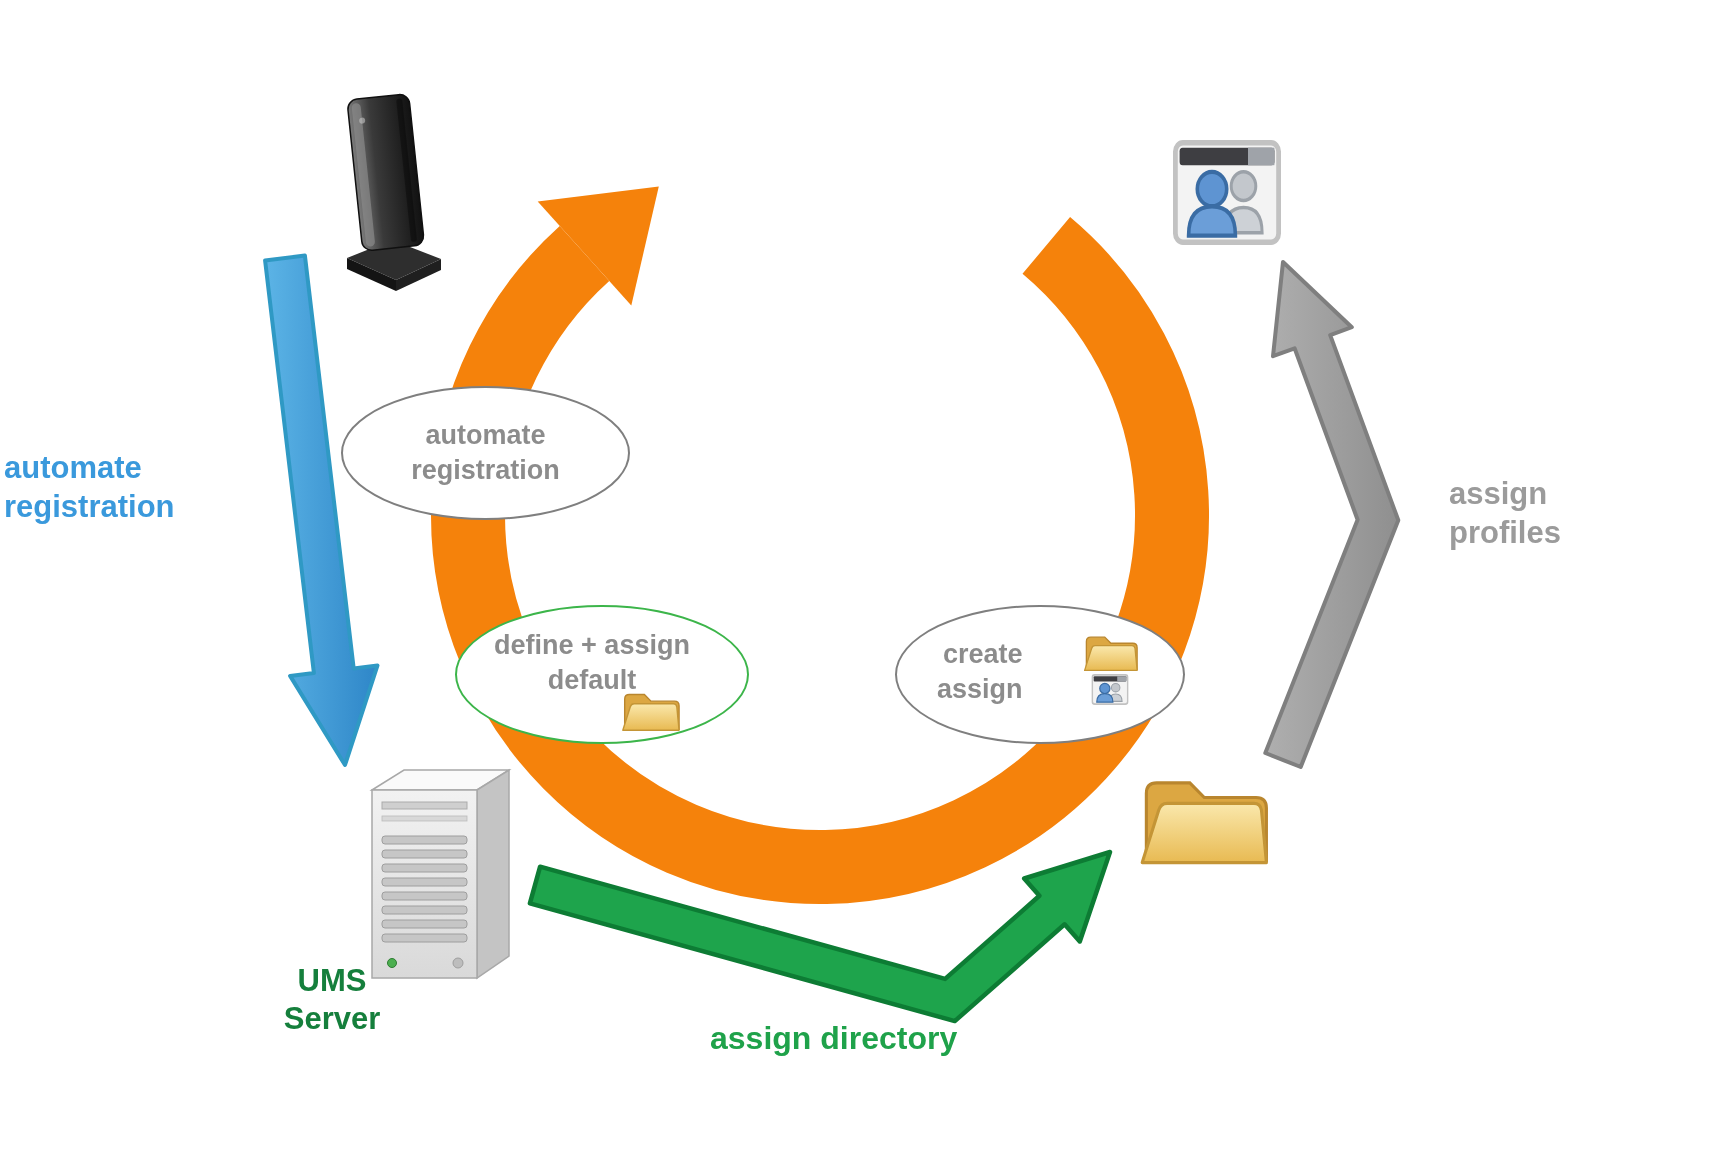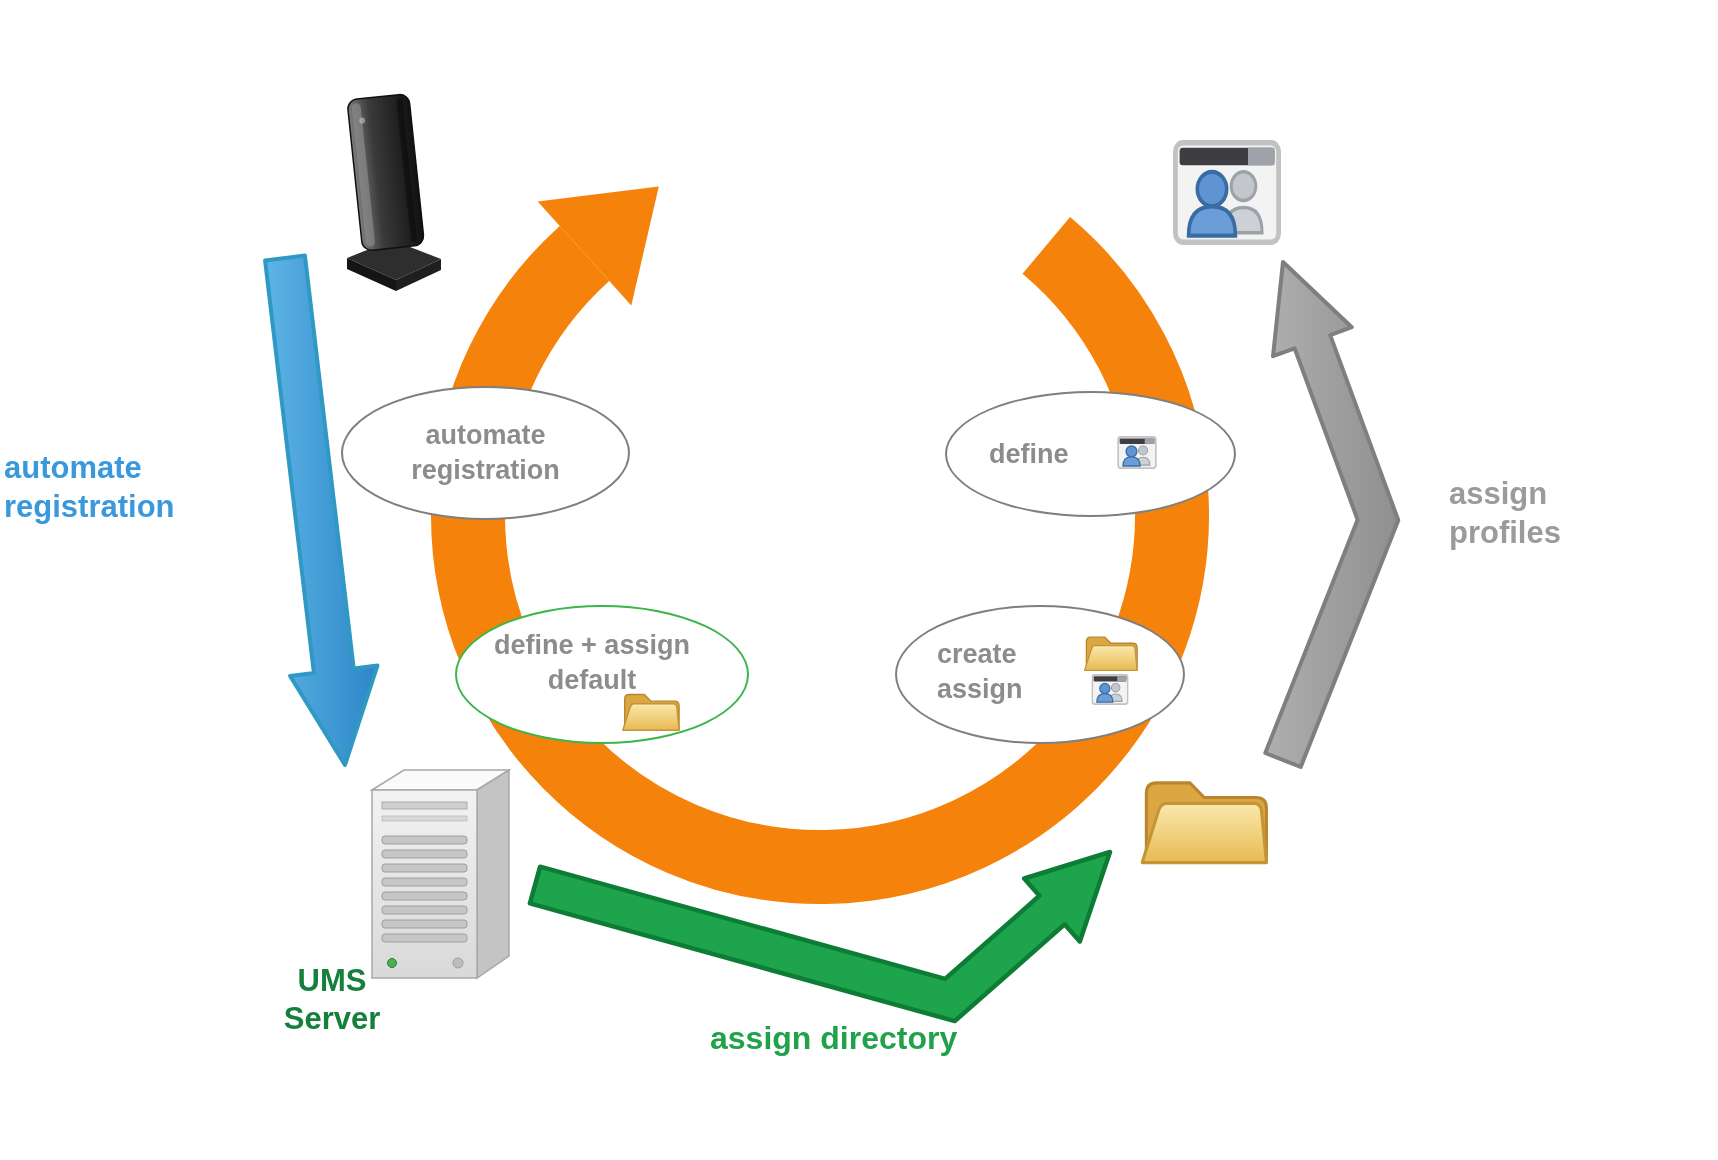--- a/index.html
+++ b/index.html
@@ -30,21 +30,21 @@
   .bubble.flex { display: flex; align-items: center; justify-content: center; }
   .bubble-1 { left: 341px; top: 386px; width: 289px; height: 134px; }
   .bubble-2 { left: 455px; top: 605px; width: 294px; height: 139px; border-color: #3CB54A; }
   .bubble-2 .txt { transform: translate(-10px, -12px); }
   .bubble-3 { left: 945px; top: 391px; width: 291px; height: 126px; }
   .bubble-4 { left: 895px; top: 605px; width: 290px; height: 139px; }
   .abs { position: absolute; }
   .b2-folder { left: 163px; top: 80px; }
   .b3-txt { left: 42px; top: 44px; }
   .b3-users { left: 170px; top: 43px; }
-  .b4-txt { left: 40px; top: 30px; text-align: left; }
+  .b4-txt { left: 40px; top: 30px; text-align: right; }
   .b4-folder { left: 185px; top: 23px; }
   .b4-users { left: 194px; top: 67px; }
 
   
   .lbl {
     position: absolute;
     font-weight: 700;
     white-space: pre-line;
   }
   .lbl-automate  { left: 4px;    top: 448px;  color: #3A99DC; font-size: 31px; line-height: 1.26; }
@@ -147,26 +147,20 @@
   </div>
 
   <div class="bubble bubble-2 flex">
     <span class="txt">define + assign
 default</span>
     <svg class="abs b2-folder" width="60" height="47" viewBox="0 0 64 50">
         <use href="#sym-folder"></use>
       </svg>
   </div>
 
-  <div class="bubble bubble-3">
-    <span class="abs b3-txt">define</span>
-    <svg class="abs b3-users" width="40" height="33" viewBox="0 0 36 30">
-        <use href="#sym-users"></use>
-      </svg>
-  </div>
 
   <div class="bubble bubble-4">
     <span class="abs b4-txt">create
 assign</span>
     <svg class="abs b4-folder" width="56" height="44" viewBox="0 0 64 50">
         <use href="#sym-folder"></use>
       </svg>
     <svg class="abs b4-users" width="38" height="31" viewBox="0 0 36 30">
         <use href="#sym-users"></use>
       </svg>

